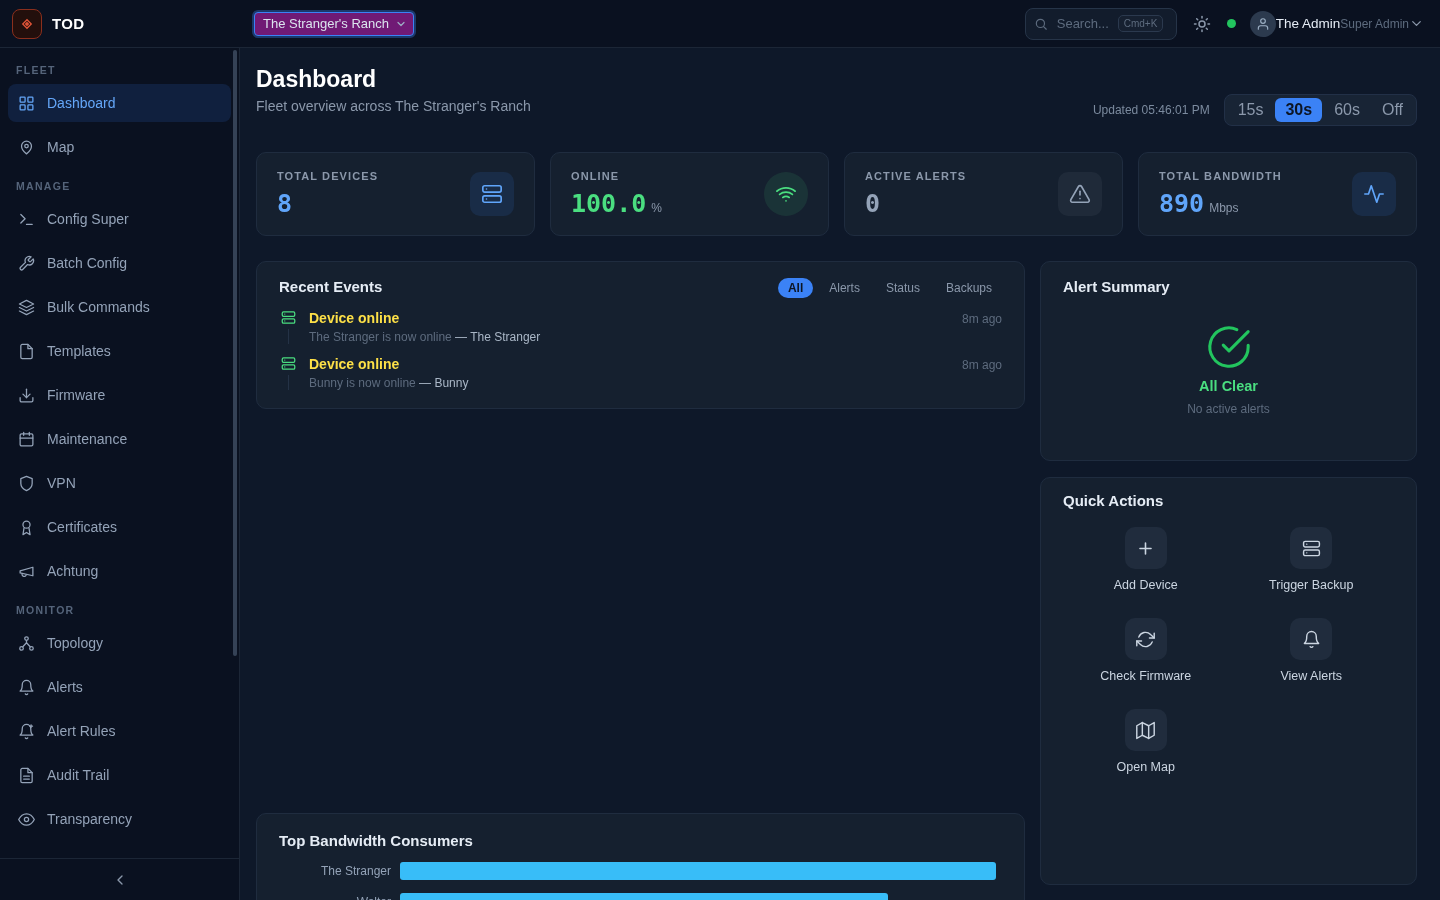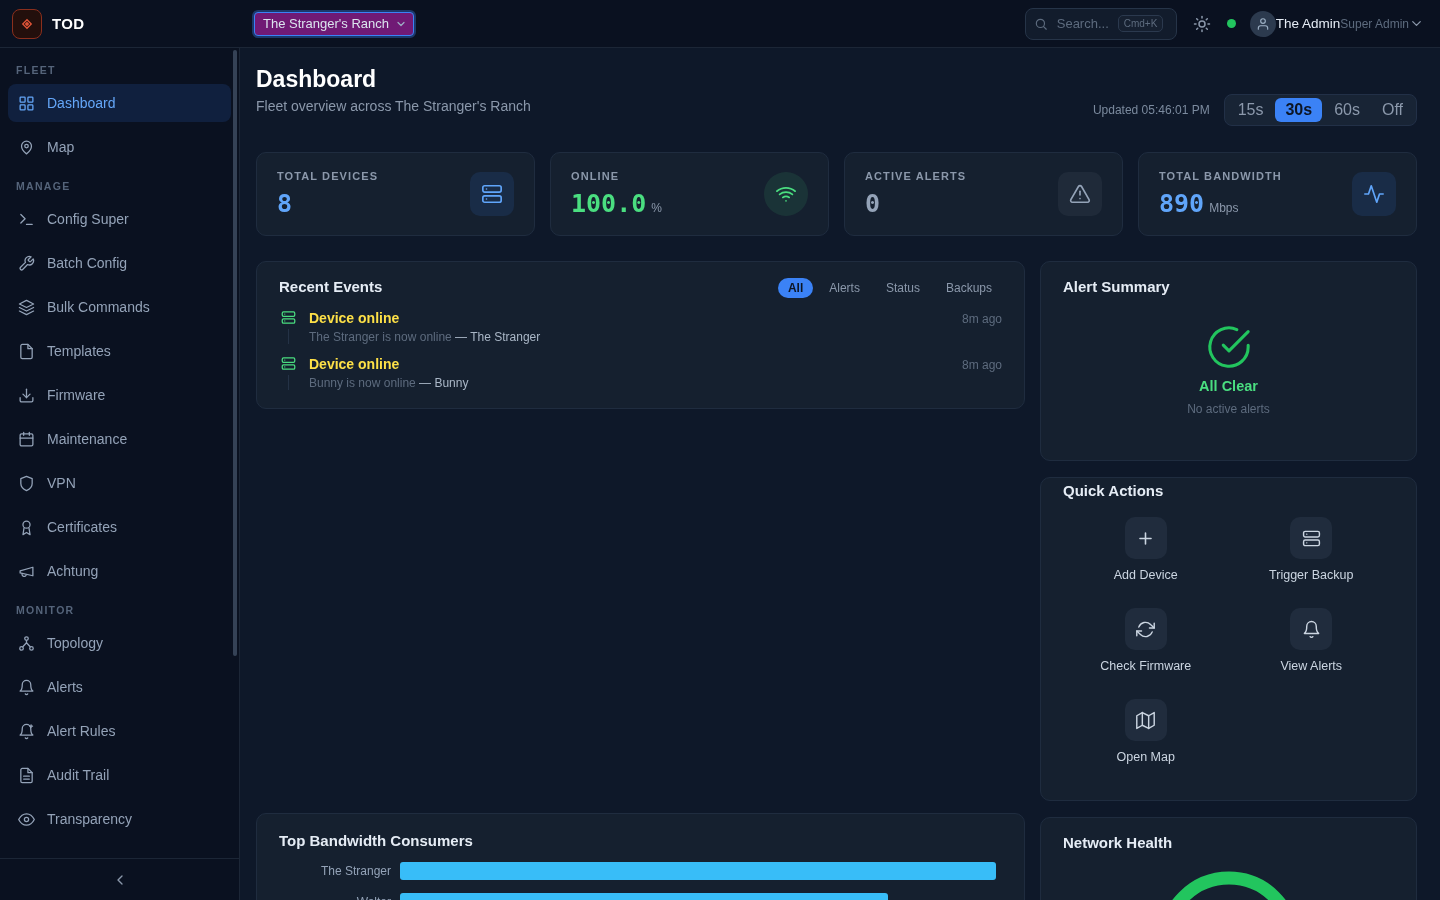--- a/index.html
+++ b/index.html
@@ -112,21 +112,21 @@
   .bw-label{flex:0 0 112px;text-align:right;font-size:12px;color:#94a3b8;white-space:nowrap;}
   .bw-track{flex:1;}
   .bw-bar{height:18px;border-radius:3px;background:var(--sky);}
 
   .alert-card{height:200px;padding:16px 22px;display:flex;flex-direction:column;}
   .alert-center{flex:1;display:flex;flex-direction:column;align-items:center;justify-content:center;gap:8px;}
   .check-icon{color:#22c55e;}
   .alert-status{color:var(--green);font-size:14.5px;font-weight:700;}
   .alert-detail{color:#5d6b7e;font-size:12px;}
 
-  .qa-card{height:324px;padding:4px 22px;}
+  .qa-card{height:408px;padding:14px 22px;}
   .qa-grid{display:grid;grid-template-columns:1fr 1fr;row-gap:26px;margin-top:18px;}
   .qa-item{display:flex;flex-direction:column;align-items:center;gap:9px;cursor:pointer;}
   .qa-icon{width:42px;height:42px;border-radius:10px;background:#202c3d;color:#cbd5e1;
            display:flex;align-items:center;justify-content:center;}
   .qa-label{font-size:12.5px;color:#cbd5e1;}
 
   .health-card{height:280px;padding:16px 22px;overflow:hidden;}
   .gauge-wrap{display:flex;justify-content:center;margin-top:16px;}
 </style>
 </head>

